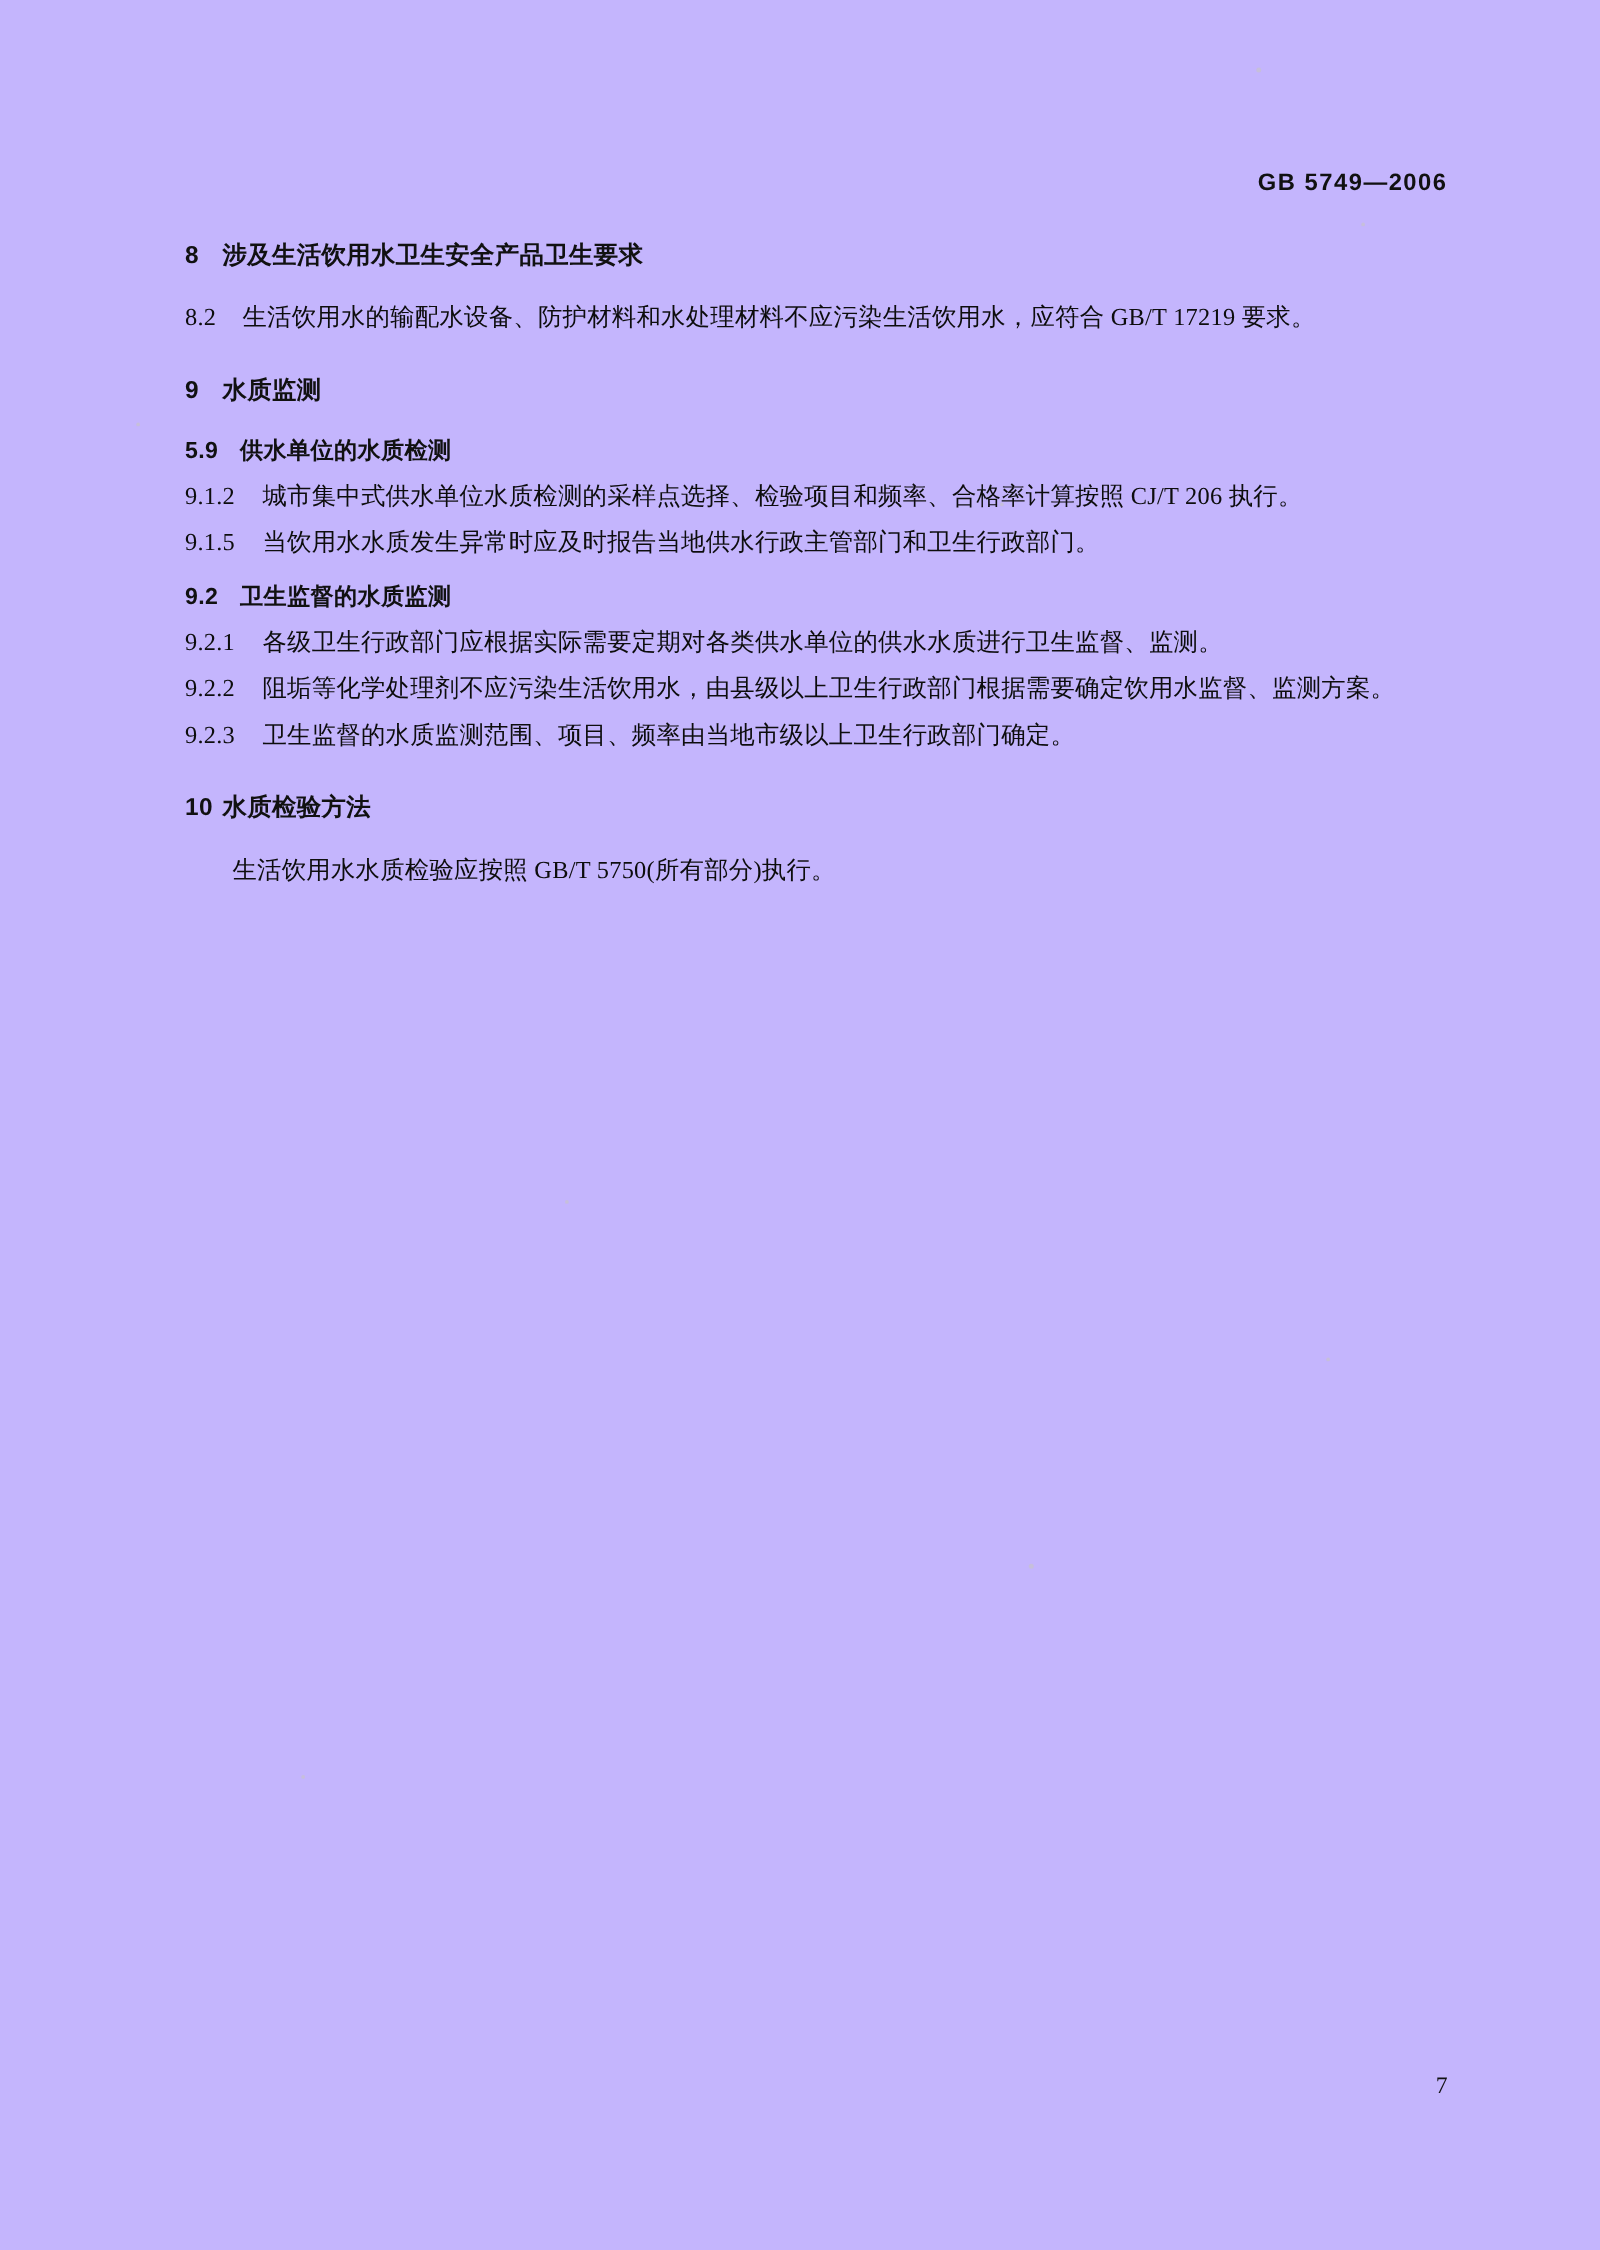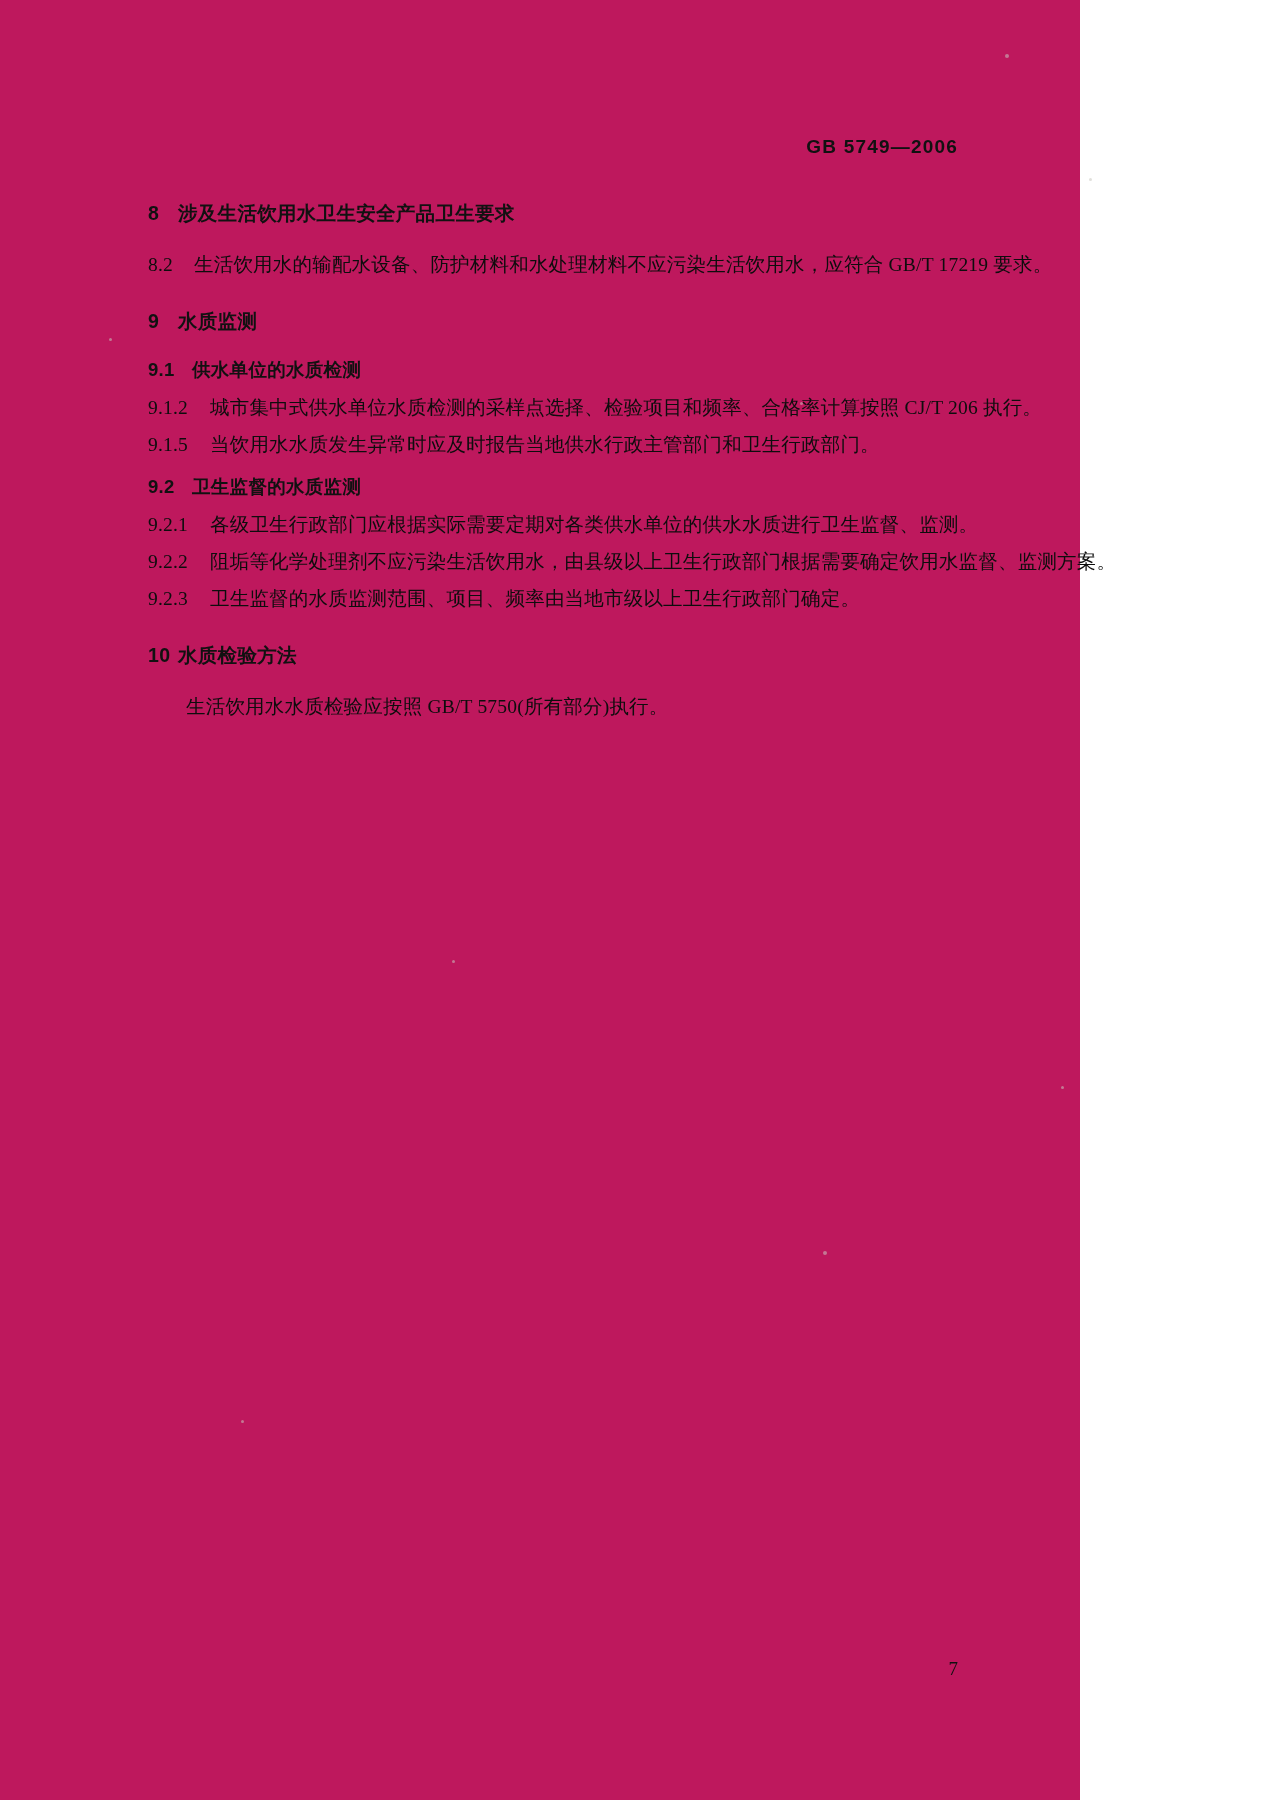--- a/index.html
+++ b/index.html
@@ -12,37 +12,37 @@
     background: #ffffff;
     font-family: "Liberation Serif", "DejaVu Serif", serif;
     color: #0d0d0d;
     position: relative;
     overflow: hidden;
   }
   .page {
     position: absolute;
     top: 0;
     left: 0;
-    width: 1080px;
+    width: 1280px;
     height: 1800px;
-    background: #be185d;
+    background: #c4b5fd;
   }
   .header {
     position: absolute;
     top: 136px;
     right: 122px;
     font-family: "Liberation Sans", "DejaVu Sans", sans-serif;
     font-weight: bold;
     font-size: 19px;
     letter-spacing: 1.2px;
     color: #111111;
   }
   .content {
     position: absolute;
-    top: 200px;
+    top: 190px;
     left: 148px;
     width: 1000px;
   }
   .h-section {
     font-family: "Liberation Sans", "DejaVu Sans", sans-serif;
     font-weight: bold;
     font-size: 19.5px;
     color: #111;
     margin: 0 0 14px 0;
     letter-spacing: 0.3px;
@@ -129,21 +129,21 @@
     </p>
 
     <div class="gap-lg"></div>
 
     <div class="h-section">
       <span class="num">9</span><span>水质监测</span>
     </div>
     <div class="gap-sm"></div>
 
     <div class="h-sub">
-      <span class="num">9.1</span><span>供水单位的水质检测</span>
+      <span class="num">5.9</span><span>供水单位的水质检测</span>
     </div>
     <p class="para">
       <span class="num3">9.1.2</span><span>城市集中式供水单位水质检测的采样点选择、检验项目和频率、合格率计算按照 CJ/T 206 执行。</span>
     </p>
     <p class="para">
       <span class="num3">9.1.5</span><span>当饮用水水质发生异常时应及时报告当地供水行政主管部门和卫生行政部门。</span>
     </p>
 
     <div class="gap-sm"></div>
 

